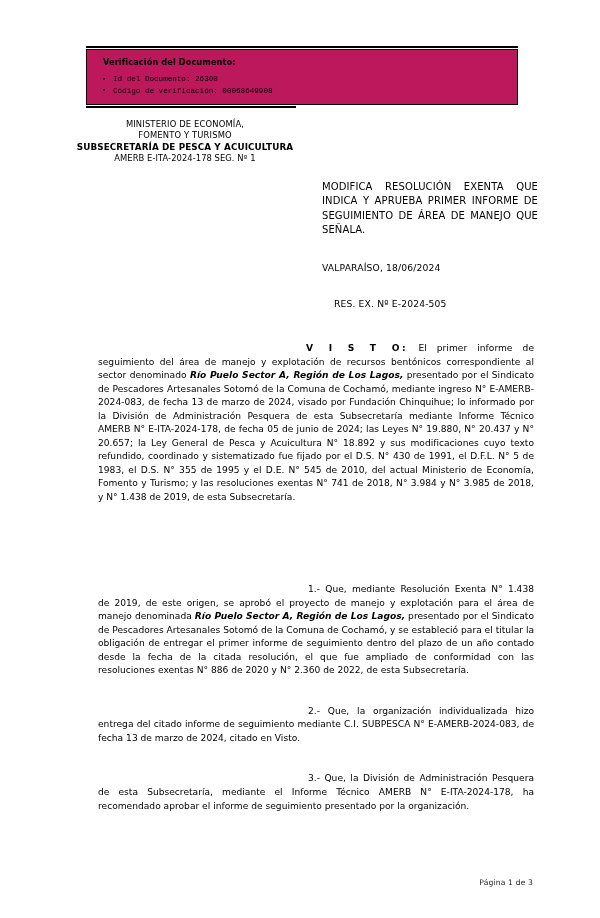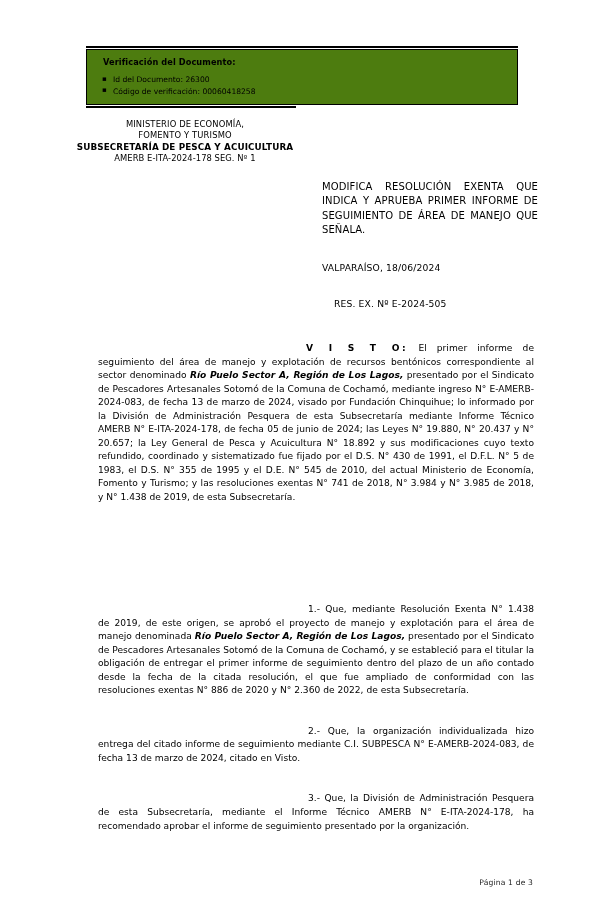--- a/index.html
+++ b/index.html
@@ -32,33 +32,34 @@
   .verif-toprule {
     height: 2px;
     background: #000;
     width: 432px;
     margin-bottom: 1px;
   }
   .verif-box {
     border: 1px solid #000;
     border-top: 1px solid #000;
     padding: 7px 10px 7px 12px;
-    background: #4d7c0f;
+    background: #be185d;
     box-sizing: border-box;
   }
   .verif-title {
     font-size: 8.2px;
     font-weight: bold;
     letter-spacing: 0.1px;
     margin: 0 0 7px 4px;
   }
   .verif-list {
     list-style: none;
     margin: 0;
     padding: 0;
+    font-family: Liberation Mono, monospace;
   }
   .verif-list li {
     font-size: 7.6px;
     line-height: 11.6px;
     position: relative;
     padding-left: 14px;
     white-space: nowrap;
   }
   .verif-list li::before {
     content: "\25AA";
@@ -165,21 +166,21 @@
     width: 436px;
     text-align: center;
     font-size: 9.2px;
     font-weight: bold;
     letter-spacing: 2.6px;
   }
 
   .body-col2 {
     position: absolute;
     left: 98px;
-    top: 603px;
+    top: 583px;
     width: 436px;
   }
 
   
   .footer {
     position: absolute;
     right: 67px;
     top: 878px;
     font-size: 7.6px;
     letter-spacing: 0.15px;
@@ -190,21 +191,21 @@
 <body>
 
 <div class="page">
 
   <div class="verif-wrap">
     <div class="verif-toprule"></div>
     <div class="verif-box">
       <div class="verif-title">Verificación del Documento:</div>
       <ul class="verif-list">
         <li>Id del Documento: 26300</li>
-        <li>Código de verificación: 00060418258</li>
+        <li>Código de verificación: 00068649908</li>
       </ul>
     </div>
     <div class="verif-bottomrule"></div>
   </div>
 
   <div class="letterhead">
     <div class="ministry">MINISTERIO DE ECONOMÍA,
 FOMENTO Y TURISMO</div>
     <div class="subsec">SUBSECRETARÍA DE PESCA Y ACUICULTURA</div>
     <div class="code">AMERB E-ITA-2024-178 SEG. Nº 1</div>

